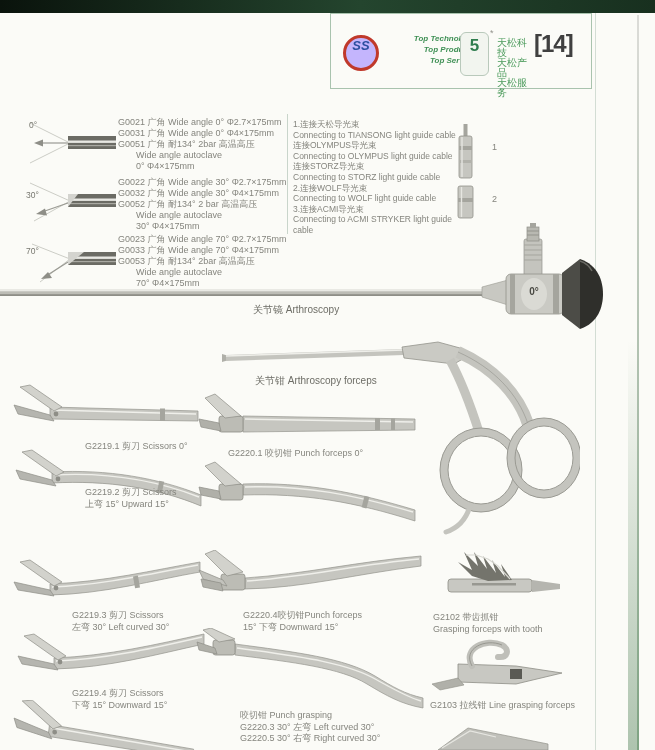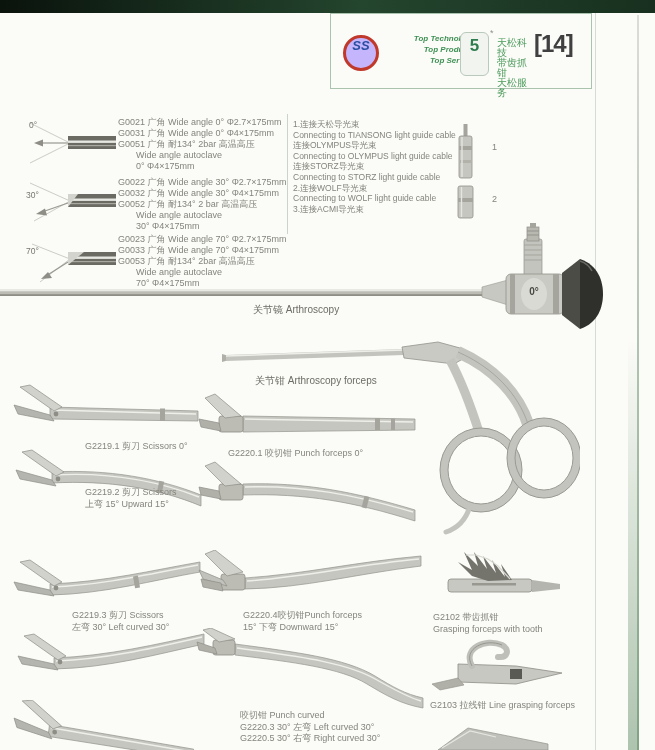--- a/index.html
+++ b/index.html
@@ -36,21 +36,21 @@
       <div class="slogan">Top Technology</div>
       <div class="slogan">Top Products</div>
       <div class="slogan">Top Service</div>
     </div>
     <div class="abs" style="left:129px;top:18px;width:29px;height:44px;border:1px solid #b9c9bb;border-radius:6px;background:#f2f5ef;text-align:center">
       <span style="font-size:17px;font-weight:bold;color:#2f7d4e;line-height:26px">5</span>
     </div>
     <div class="abs" style="left:159px;top:14px;font-size:9px;color:#93938c">*</div>
     <div class="abs" style="left:166px;top:24px;width:38px">
       <div class="slogan-cn">天松科技</div>
-      <div class="slogan-cn">带齿抓钳</div>
+      <div class="slogan-cn">天松产品</div>
       <div class="slogan-cn">天松服务</div>
     </div>
     <div class="abs pn" style="left:203px;top:16px">[14]</div>
   </div>
 
 
   <div class="abs" style="left:287px;top:114px;width:1px;height:120px;background:#c9d5cb"></div>
 
   <svg class="abs" style="left:24px;top:116px" width="92" height="54" viewBox="0 0 92 54">
     <path d="M46,27 L6,7 M46,27 L6,47" stroke="#cccdc6" stroke-width="1" fill="none"></path>
@@ -107,20 +107,21 @@
   <div class="abs t85" style="left:293px;top:119px;width:168px">
     <div>1.连接天松导光束</div>
     <div>Connecting to TIANSONG light guide cable</div>
     <div>连接OLYMPUS导光束</div>
     <div>Connecting to OLYMPUS light guide cable</div>
     <div>连接STORZ导光束</div>
     <div>Connecting to STORZ light guide cable</div>
     <div>2.连接WOLF导光束</div>
     <div>Connecting to WOLF light guide cable</div>
     <div>3.连接ACMI导光束</div>
+    <div>Connecting to ACMI STRYKER light guide cable</div>
   </div>
 
   <svg class="abs" style="left:452px;top:122px" width="28" height="60" viewBox="0 0 28 60">
     <rect x="11.5" y="2" width="4" height="13" fill="#a5a59e"></rect>
     <rect x="7" y="14" width="13" height="42" rx="2" fill="#c6c6c0" stroke="#93938c" stroke-width="0.8"></rect>
     <rect x="7" y="24" width="13" height="4" fill="#a5a59e"></rect>
     <rect x="7" y="38" width="13" height="3" fill="#b2b2ab"></rect>
     <line x1="10" y1="15" x2="10" y2="55" stroke="#e6e6e1" stroke-width="1.4"></line>
   </svg>
   <div class="abs t9" style="left:492px;top:142px">1</div>
@@ -209,20 +210,24 @@
     <div>左弯 30° Left curved 30°</div>
   </div>
 
   <svg class="abs" style="left:8px;top:630px" width="198" height="60" viewBox="0 0 198 60">
     <path d="M46,28 C100,26 150,14 196,4 L196,14 C150,24 100,38 46,39 Z" fill="#c6c6c0" stroke="#93938c" stroke-width="0.7"></path>
     <path d="M48,31 C100,29 150,17 194,7" stroke="#efefea" stroke-width="1.4" fill="none"></path>
     <polygon points="50,30 16,6 26,4 58,26" fill="#d2d2cc" stroke="#8e8e87" stroke-width="0.7"></polygon>
     <polygon points="46,34 10,26 14,34 50,40" fill="#b5b5af" stroke="#8e8e87" stroke-width="0.7"></polygon>
     <circle cx="52" cy="32" r="2.4" fill="#8e8e87"></circle>
   </svg>
+  <div class="abs lbl" style="left:72px;top:688px">
+    <div>G2219.4 剪刀 Scissors</div>
+    <div>下弯 15° Downward 15°</div>
+  </div>
 
   <svg class="abs" style="left:8px;top:700px" width="192" height="50" viewBox="0 0 192 50">
     <g transform="rotate(7 30 20)">
       <polygon points="42,23 188,30 188,40 42,35" fill="#c6c6c0" stroke="#93938c" stroke-width="0.7"></polygon>
       <path d="M44,26 L186,33" stroke="#efefea" stroke-width="1.5"></path>
       <polygon points="46,27 12,3 22,1 54,23" fill="#d2d2cc" stroke="#8e8e87" stroke-width="0.7"></polygon>
       <polygon points="42,31 6,21 10,30 46,37" fill="#b5b5af" stroke="#8e8e87" stroke-width="0.7"></polygon>
       <circle cx="48" cy="30" r="2.4" fill="#8e8e87"></circle>
     </g>
   </svg>
@@ -263,21 +268,21 @@
   </div>
 
   <svg class="abs" style="left:195px;top:628px" width="230" height="88" viewBox="0 0 230 88">
     <path d="M40,16 C100,24 150,30 180,48 C198,59 210,66 228,70 L228,80 C206,76 192,68 172,56 C146,40 98,34 40,27 Z" fill="#c6c6c0" stroke="#93938c" stroke-width="0.7"></path>
     <path d="M42,20 C100,28 152,34 182,52 C200,62 212,69 226,73" stroke="#efefea" stroke-width="1.4" fill="none"></path>
     <rect x="18" y="12" width="22" height="15" rx="2.5" fill="#bcbcb5" stroke="#8e8e87" stroke-width="0.8"></rect>
     <polygon points="24,14 8,2 16,0 40,11" fill="#d2d2cc" stroke="#8e8e87" stroke-width="0.7"></polygon>
     <polygon points="20,20 2,14 4,22 22,26" fill="#b0b0a9" stroke="#8e8e87" stroke-width="0.7"></polygon>
   </svg>
   <div class="abs lbl" style="left:240px;top:710px">
-    <div>咬切钳 Punch curved</div>
+    <div>咬切钳 Punch grasping</div>
     <div>G2220.3  30° 左弯  Left curved 30°</div>
     <div>G2220.5  30° 右弯  Right curved 30°</div>
   </div>
 
   <svg class="abs" style="left:428px;top:550px" width="136" height="55" viewBox="0 0 136 55">
     <rect x="20" y="29" width="84" height="13" rx="3" fill="#c8c8c2" stroke="#8e8e87" stroke-width="0.8"></rect>
     <polygon points="104,30 132,34 132,39 104,42" fill="#b5b5af"></polygon>
     <path d="M84,30 L73,14 L77,27 L64,10 L68,23 L55,6 L59,19 L46,2 L50,16 L36,2 L44,20 L30,12 L44,26 L60,31 Z" fill="#74746c"></path>
     <path d="M82,29 L70,16 L60,9 L48,5 L38,5" stroke="#d8d8d2" stroke-width="1.2" fill="none"></path>
     <rect x="44" y="33" width="44" height="2.5" fill="#989891"></rect>

